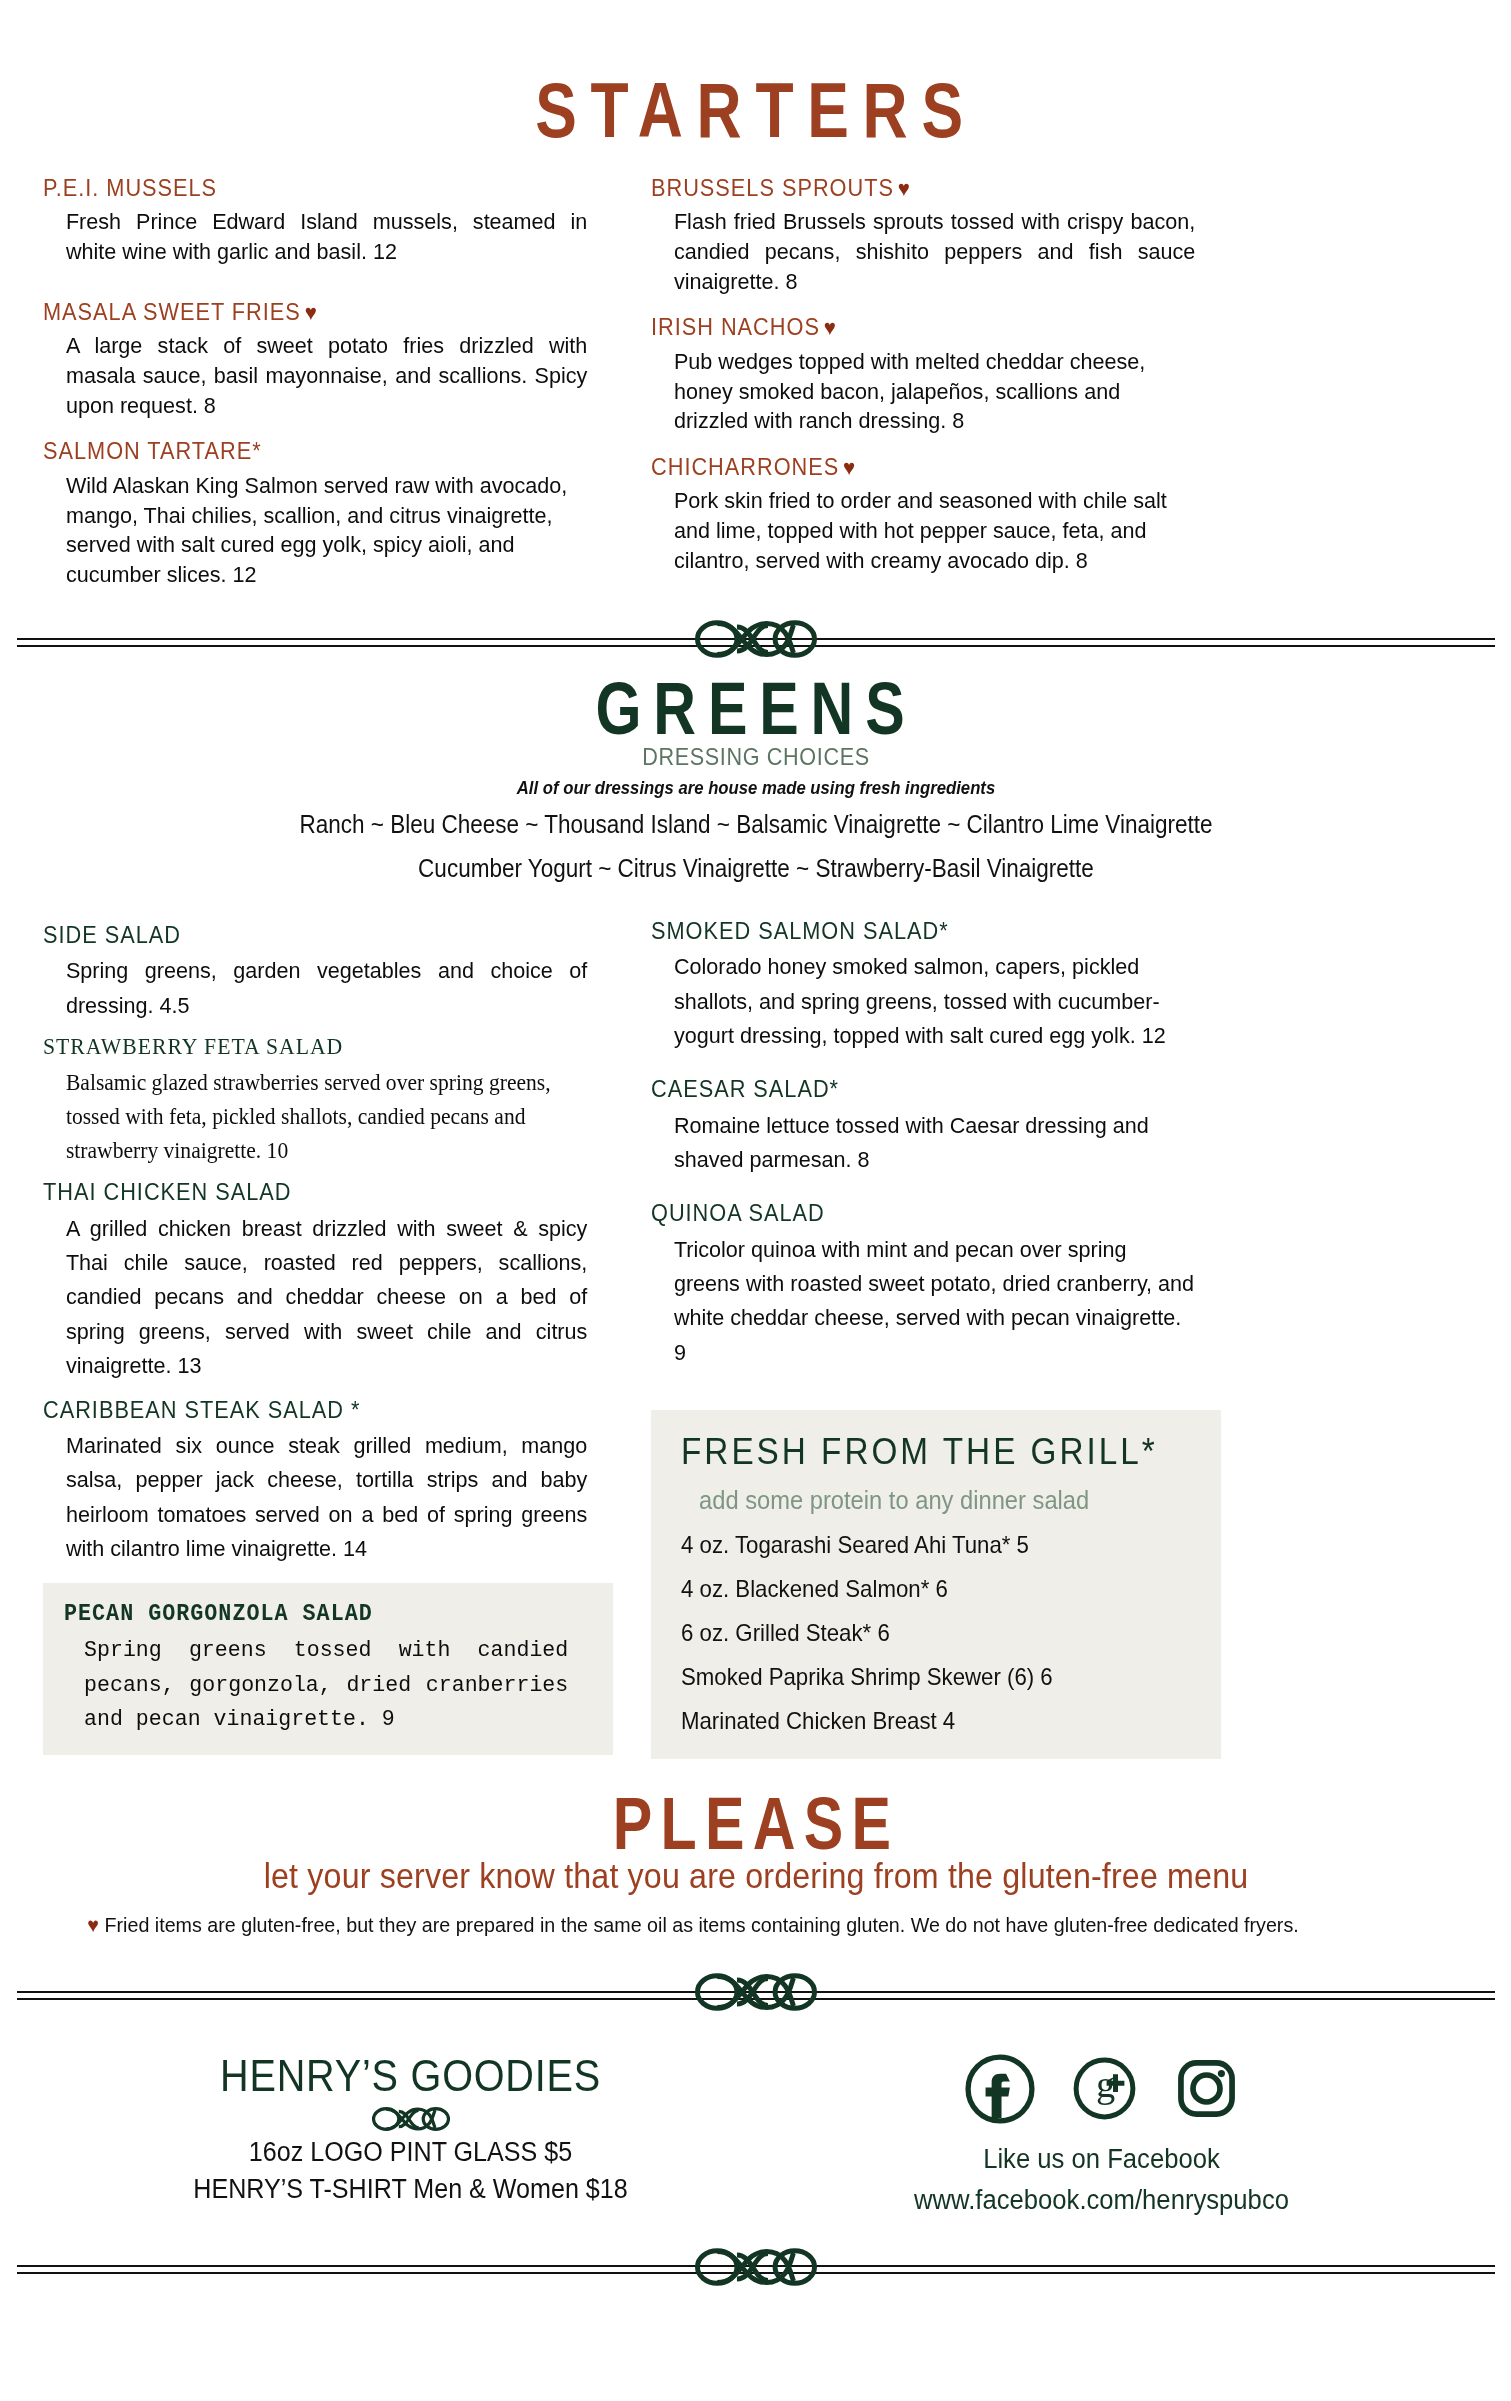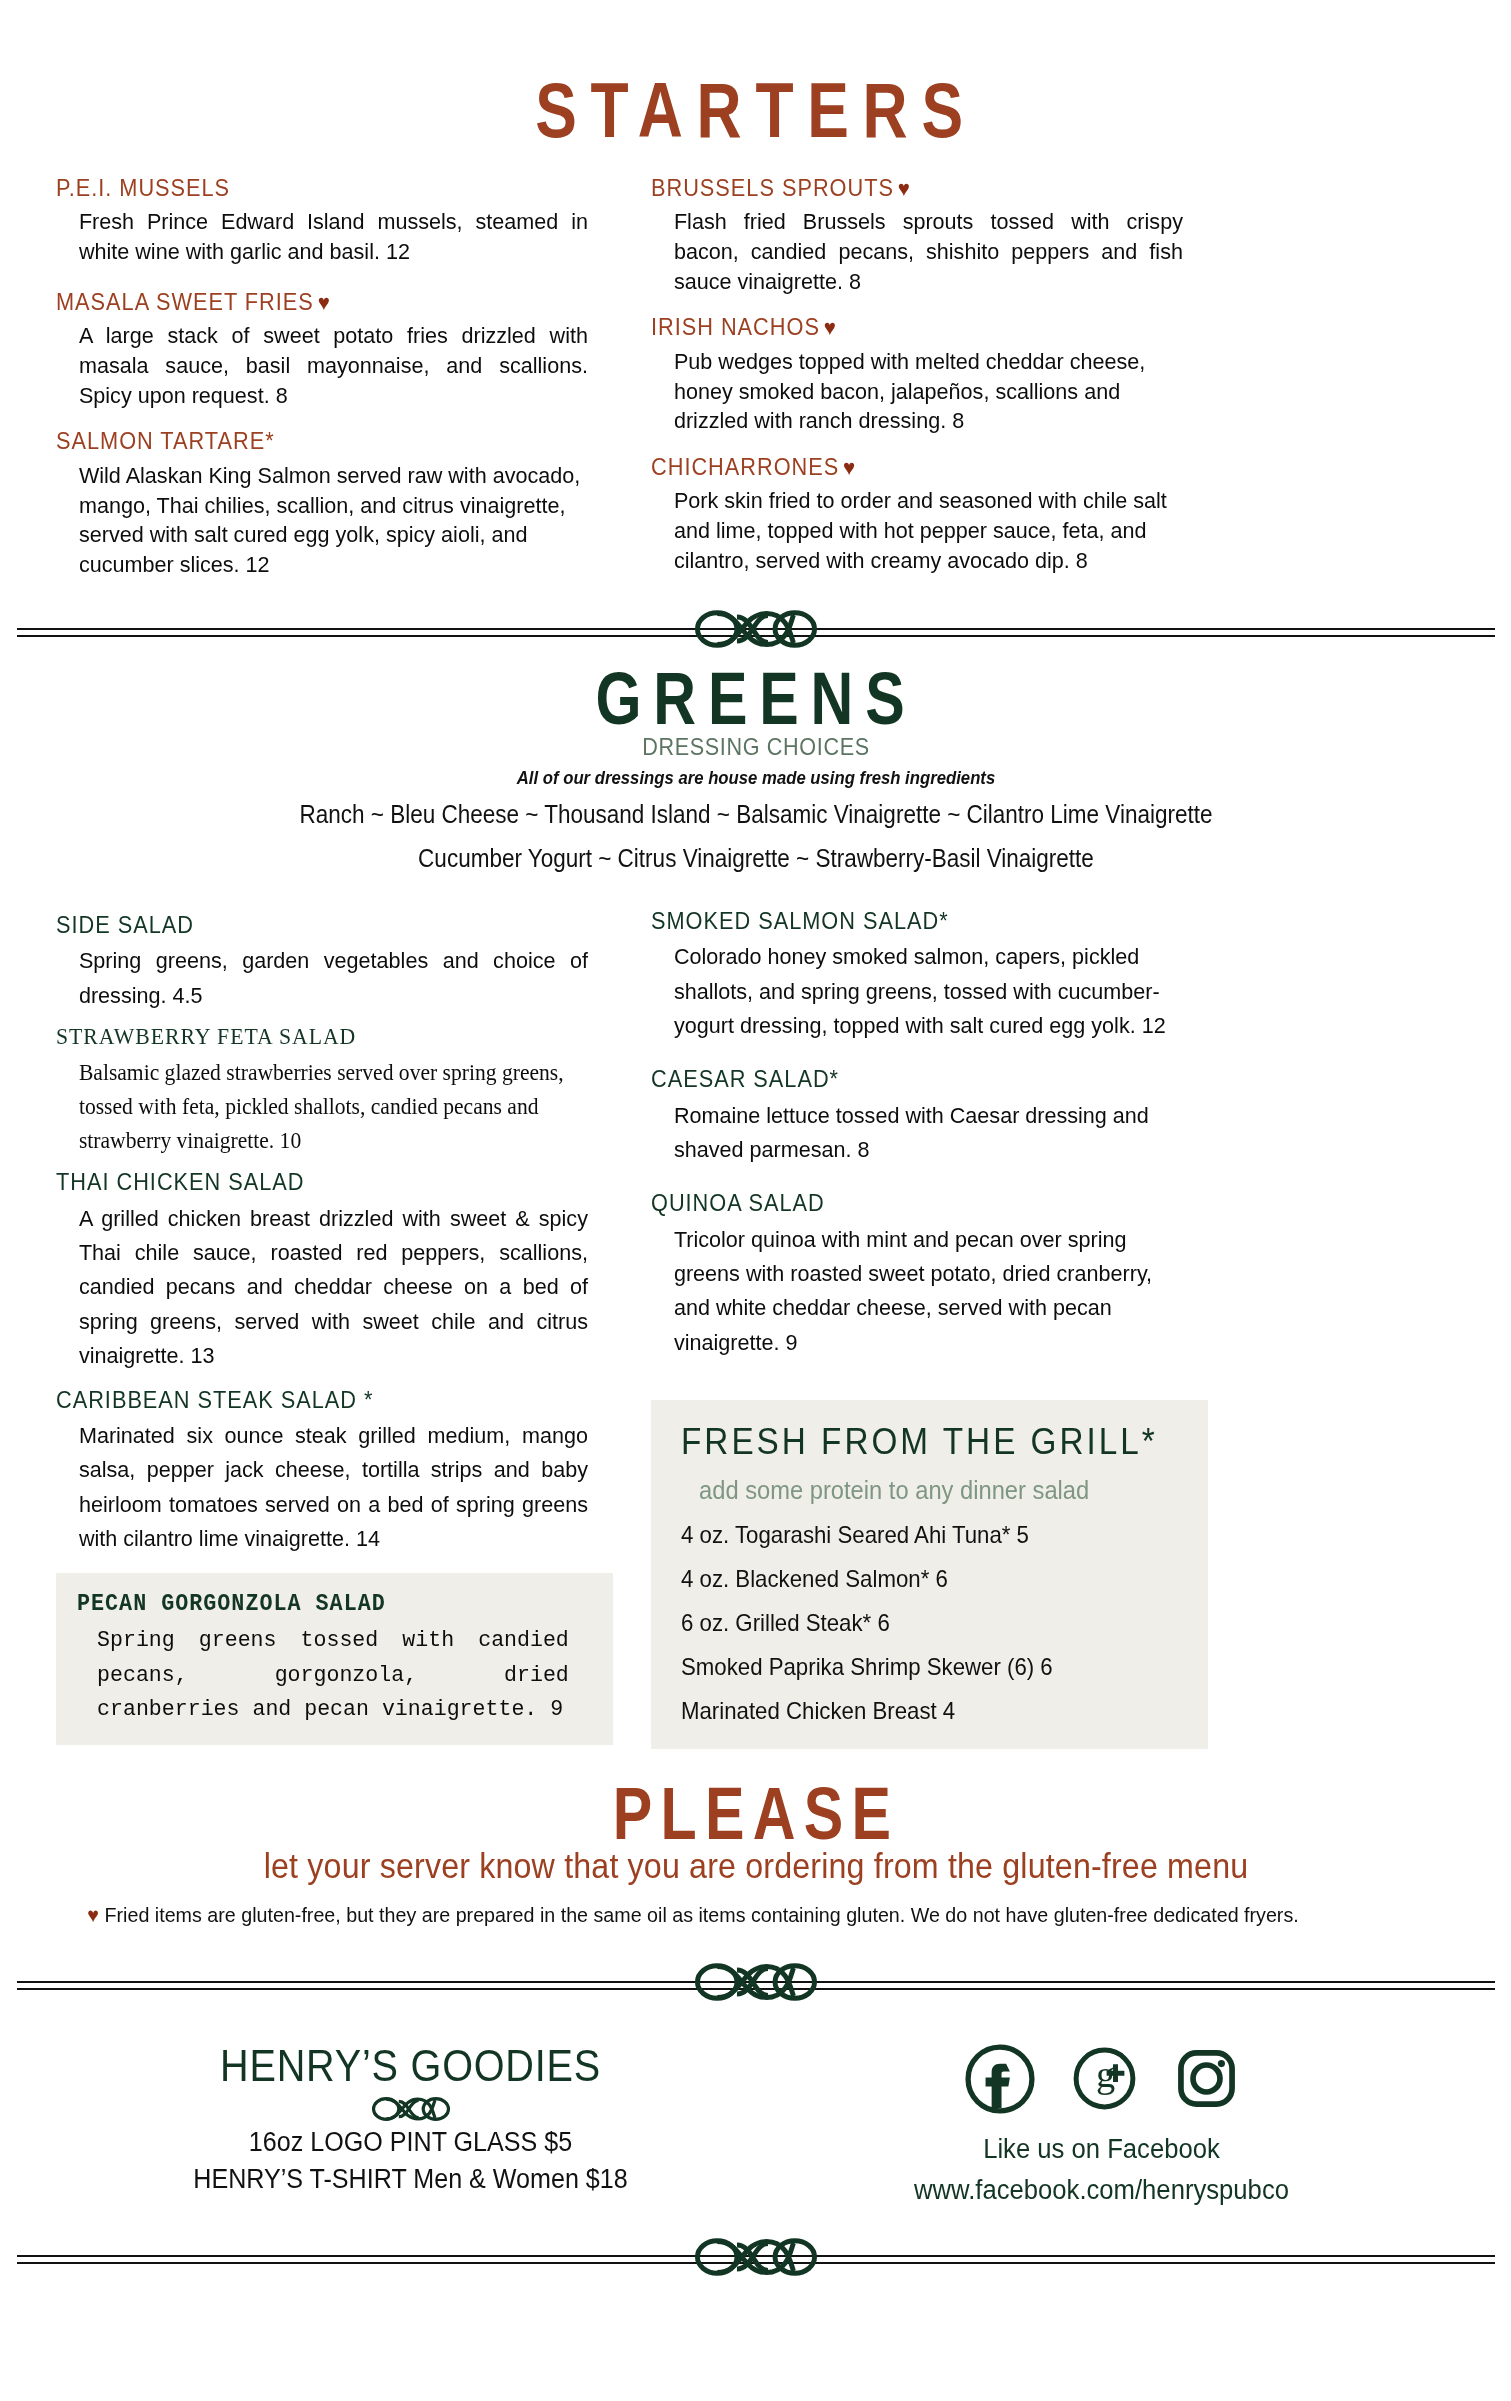--- a/index.html
+++ b/index.html
@@ -32,21 +32,21 @@
     letter-spacing:.20em;
   }
   .title-please{
     color:#9C4021;
     font-size:74px;
     transform:scaleX(.80);
     letter-spacing:.14em;
   }
 
   
-  .cols{display:flex;gap:38px;padding:0 56px;box-sizing:border-box;width:1264px;}
+  .cols{display:flex;gap:38px;padding:0 43px;box-sizing:border-box;width:1264px;}
   .col{flex:1 1 0;min-width:0;}
 
   .item{margin-bottom:8.5px;}
   .item-name{
     font-size:23.4px;
     letter-spacing:.045em;
     transform:scaleX(.93);
     transform-origin:left center;
     white-space:nowrap;
     line-height:1.35;
@@ -140,21 +140,21 @@
   <div class="section-title title-starters">STARTERS</div>
 
   <div class="cols" style="margin-top:24px;">
     <div class="col">
 
       <div class="item">
         <div class="item-name name-rust">P.E.I. MUSSELS</div>
         <div class="item-desc just">Fresh Prince Edward Island mussels, steamed in white wine with garlic and basil.  12</div>
       </div>
 
-      <div class="item" style="margin-top:20px;">
+      <div class="item" style="margin-top:30px;">
         <div class="item-name name-rust">
           <span>MASALA SWEET FRIES</span><span class="heart">♥</span>
         </div>
         <div class="item-desc just">A large stack of sweet potato fries drizzled with masala sauce, basil mayonnaise, and scallions. Spicy upon request. 8</div>
       </div>
 
       <div class="item" style="margin-top:15.6px;">
         <div class="item-name name-rust">SALMON TARTARE*</div>
         <div class="item-desc">Wild Alaskan King Salmon served raw with avocado, mango, Thai chilies, scallion, and citrus vinaigrette, served with salt cured egg yolk, spicy aioli, and cucumber slices. 12</div>
       </div>

